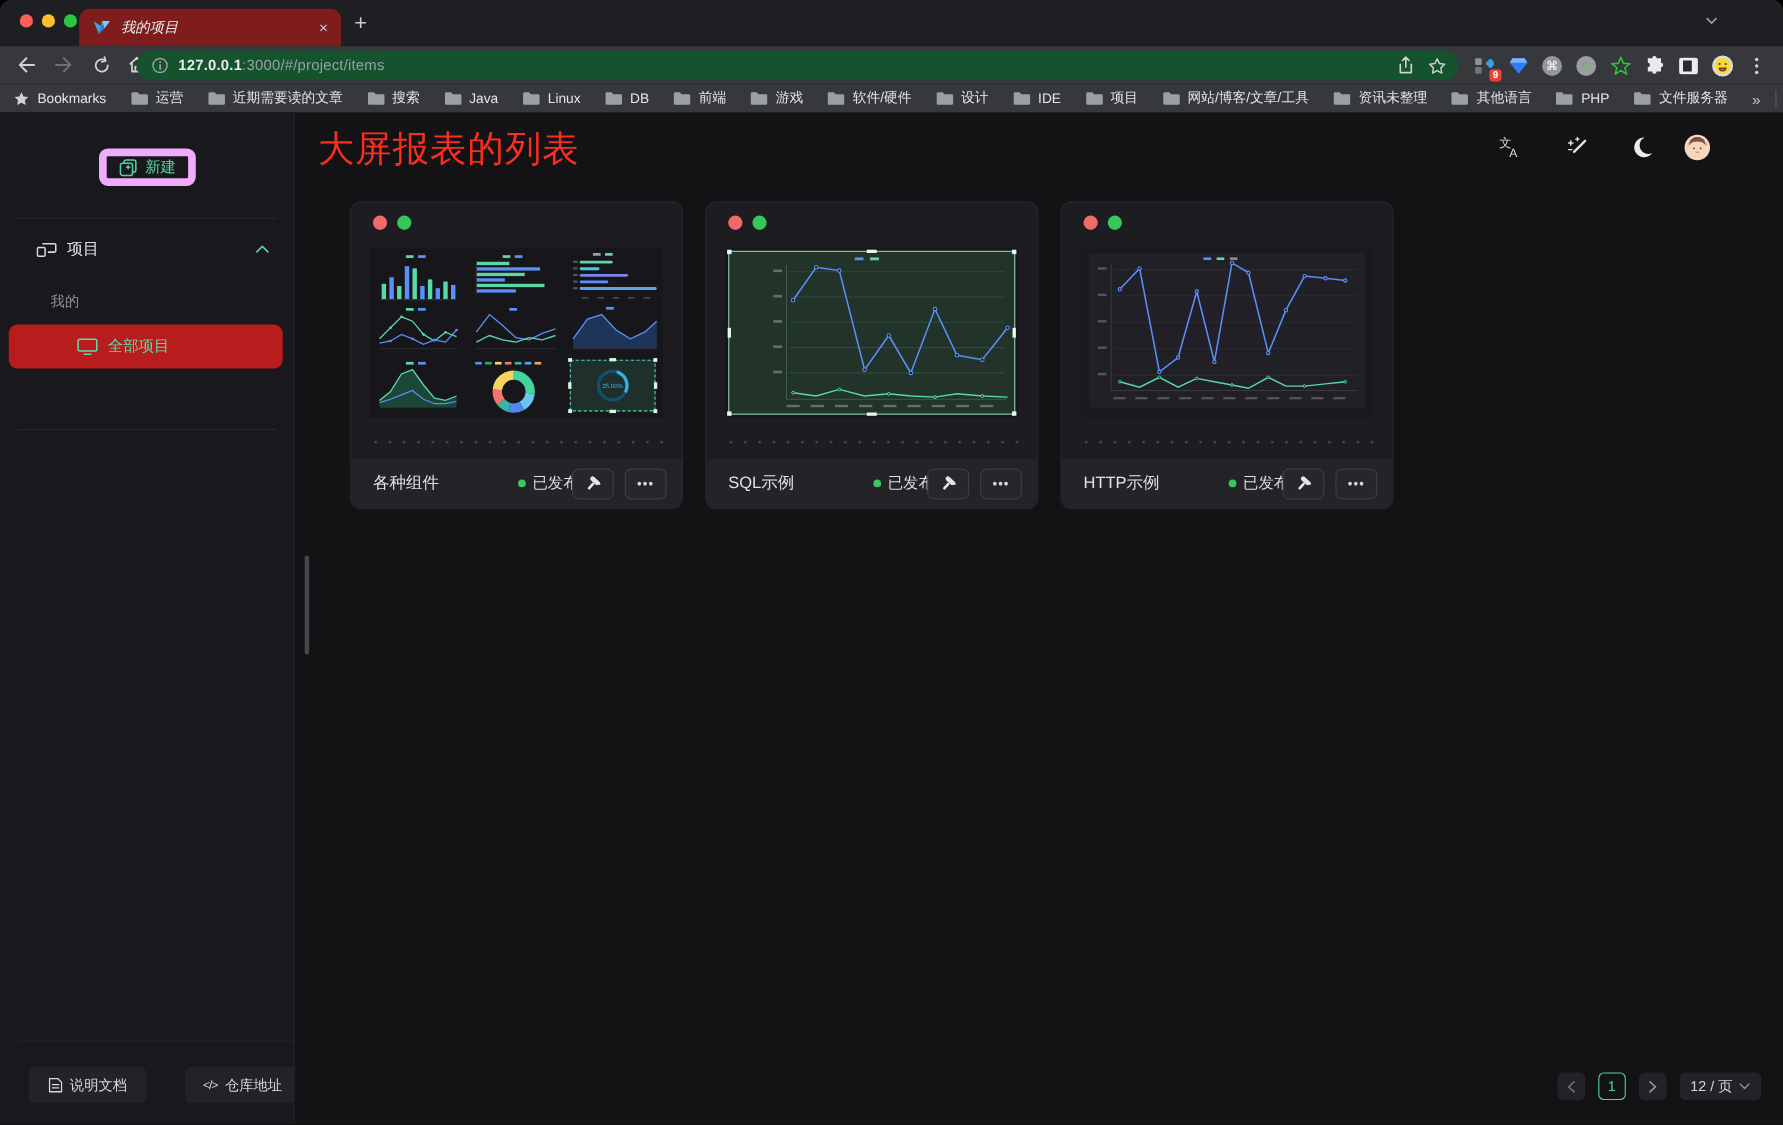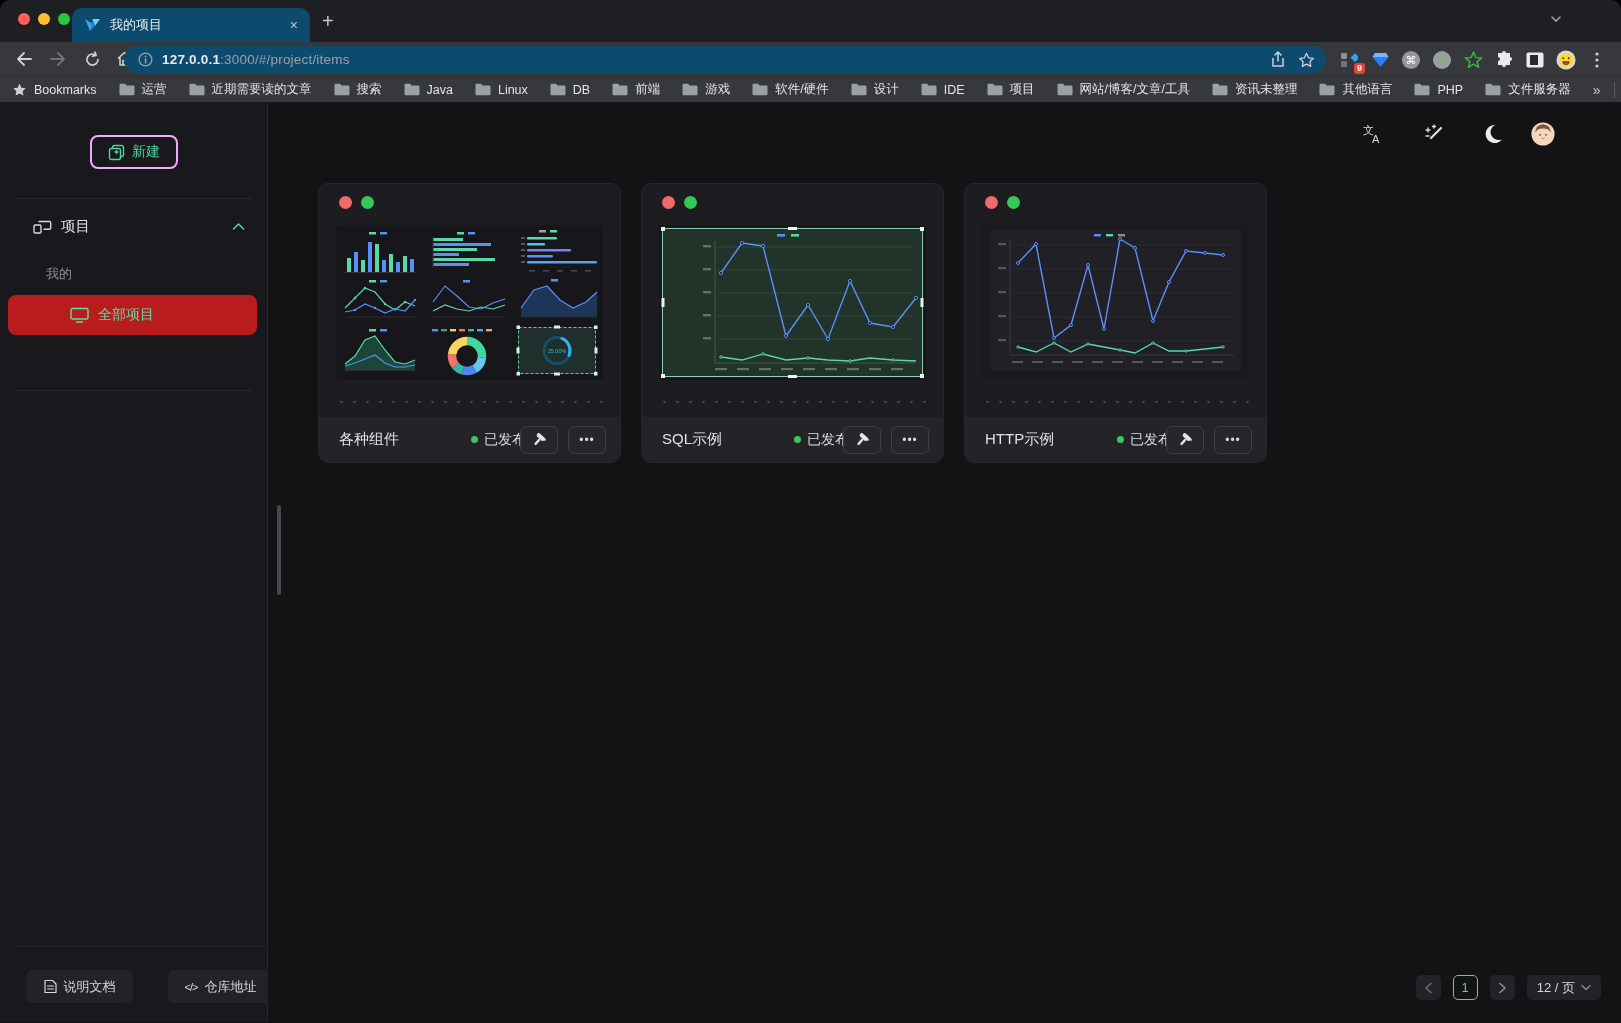--- a/index.html
+++ b/index.html
@@ -3,47 +3,47 @@
 <meta charset="utf-8">
 <style>
   * { margin:0; padding:0; box-sizing:border-box; }
   html,body { width:1621px; height:1023px; background:#000; font-family:"Liberation Sans","DejaVu Sans",sans-serif; }
   .window { position:relative; width:1621px; height:1023px; overflow:hidden; border-radius:10px 10px 0 0; background:#131316; }
 
   
   .tabstrip { position:relative; height:42px; background:#1e1f22; }
   .traffic { position:absolute; top:13px; left:18px; display:flex; gap:8px; }
   .traffic i { width:12px; height:12px; border-radius:50%; display:block; }
-  .tab { position:absolute; left:72px; top:8px; width:238px; height:34px; background:#0c4a6e; border-radius:10px 10px 0 0; display:flex; align-items:center; padding:16px 12px; gap:9px; }
+  .tab { position:absolute; left:72px; top:8px; width:238px; height:34px; background:#7f1d1d; border-radius:10px 10px 0 0; display:flex; align-items:center; padding:16px 12px; gap:9px;font-style:italic; }
   .tab-title { color:#e8eaed; font-size:13px; flex:1; white-space:nowrap; overflow:hidden; }
   .tab-close { color:#c3c5c8; font-size:14px; line-height:1; }
   .newtab-btn { position:absolute; left:322px; top:10px; color:#c6c8cb; font-size:20px; font-weight:400; }
   .strip-chevron { position:absolute; right:58px; top:12px; color:#9aa0a6; }
 
   .toolbar { position:relative; height:34px; background:#37383c; display:flex; align-items:center; }
   .nav-ic { position:absolute; top:5px; width:24px; height:24px; display:flex; align-items:center; justify-content:center; }
-  .omnibox { position:absolute; left:124px; top:4px; width:1202px; height:27px; background:#0c4a6e; border-radius:14px; display:flex; align-items:center; padding:0 10px 0 14px; }
+  .omnibox { position:absolute; left:124px; top:4px; width:1202px; height:27px; background:#14532d; border-radius:14px; display:flex; align-items:center; padding:0 10px 0 14px; }
   .url { font-size:13.5px; color:#9aa0a6; margin-left:9px; letter-spacing:.2px; flex:1; }
   .url b { color:#e8eaed; font-weight:700; }
   .ext-row { position:absolute; right:14px; top:4px; display:flex; align-items:center; gap:11px; height:27px; }
   .ext { position:relative; width:20px; height:20px; display:flex; align-items:center; justify-content:center; }
   .badge { position:absolute; right:-6px; bottom:-4px; background:#e94335; color:#fff; font-size:9px; font-weight:700; border-radius:3px; padding:1px 3px; line-height:1; }
 
   .bookmarkbar { position:relative; height:27px; background:#37383c; border-top:1px solid #2f3034; display:flex; align-items:center; padding:0 12px; gap:22px; overflow:hidden; border-bottom:1px solid #17181b; }
   .bm { display:flex; align-items:center; gap:7px; color:#e4e5e7; font-size:12.5px; white-space:nowrap; }
   .bm-right { margin-left:auto; display:flex; align-items:center; gap:14px; }
   .bm-sep { width:1px; height:16px; background:#595b5f; }
   .bm-more { color:#c9cbce; font-size:14px; }
 
   
   .page { position:relative; display:flex; height:919px; background:#131316; }
   .sidebar { position:relative; width:268px; background:#19191d; border-right:1px solid #28282c; flex:none; }
   .main { position:relative; flex:1; background:#131316; }
 
-  .btn-new { position:absolute; left:90px; top:32px; width:88px; height:34px; border:2px solid #f0abfc; border-radius:8px; color:#54d1a2; font-size:14px; display:flex; align-items:center; justify-content:center; gap:7px; background:transparent; }
+  .btn-new { position:absolute; left:90px; top:32px; width:88px; height:34px; border:7px solid #f0abfc; border-radius:8px; color:#54d1a2; font-size:14px; display:flex; align-items:center; justify-content:center; gap:7px; background:transparent; }
   .sb-divider { position:absolute; left:16px; right:16px; height:1px; background:#2a2a2e; }
   .sb-row { position:absolute; left:0; right:0; height:38px; display:flex; align-items:center; color:#d9d9dc; font-size:14px; }
   .sb-group-label { color:#e3e3e6; font-size:14.5px; }
   .sb-sub { color:#8f9095; font-size:13px; }
   .sb-active { position:absolute; left:8px; right:10px; top:192px; height:40px; background:#b91c1c; border-radius:8px; display:flex; align-items:center; color:#5fdcab; font-size:14px; }
   .sb-bottom { position:absolute; left:16px; right:0; bottom:0; height:76px; border-top:1px solid #242428; }
   .sb-btn { position:absolute; top:23px; height:33px; background:#232327; border-radius:6px; color:#d9d9dc; font-size:13px; display:flex; align-items:center; justify-content:center; gap:7px; }
 
   .m-header { position:absolute; left:0; right:0; top:0; height:62px; }
   .m-title { position:absolute; left:21px; top:10px; font-size:33px; color:#fc2d1e; letter-spacing:1px; }
@@ -387,20 +387,21 @@
         </div>
         <div class="sb-btn" style="left:152px;width:105px">
           <span style="font-size:11px;letter-spacing:-1px">&lt;/&gt;</span>
           <span>仓库地址</span>
         </div>
       </div>
     </div>
 
     <div class="main">
       <div class="m-header">
+        <div class="m-title">大屏报表的列表</div>
 
         <div class="h-ic" style="left:1093px">
           <svg width="22" height="22" viewBox="0 0 22 22">
             <text x="1" y="11" font-size="11" fill="#dcdce0">文</text>
             <text x="10" y="20" font-size="11" fill="#dcdce0">A</text>
           </svg>
         </div>
         <div class="h-ic" style="left:1154px">
           <svg width="21" height="21" viewBox="0 0 21 21">
             <path d="M7 14 L17 4" stroke="#e0e0e3" stroke-width="2.2" stroke-linecap="round"></path>

